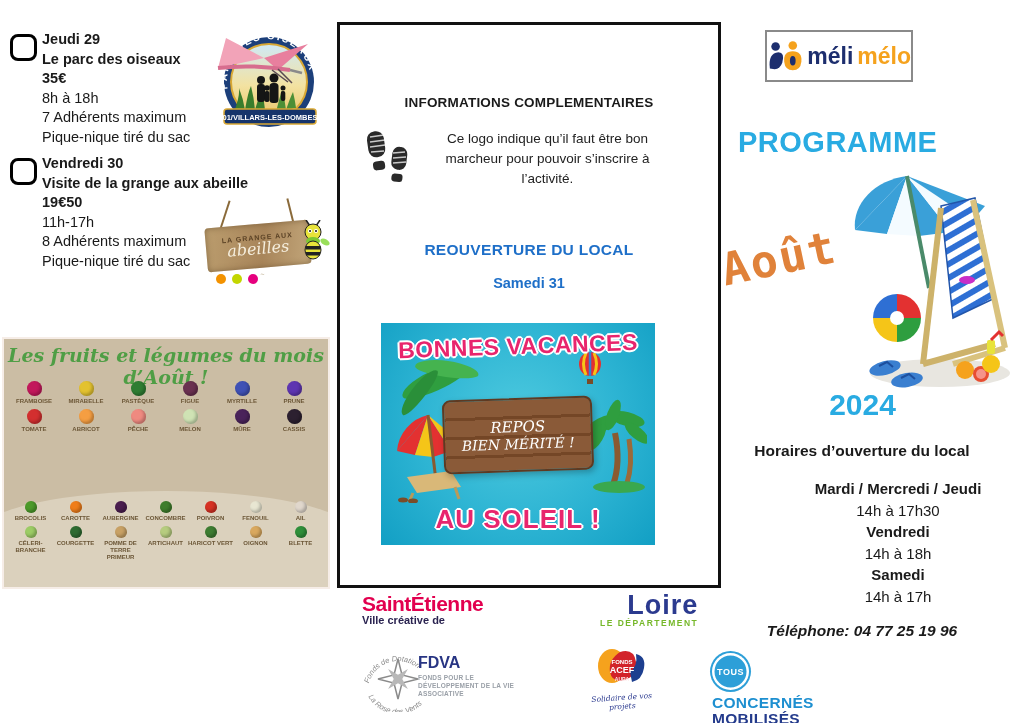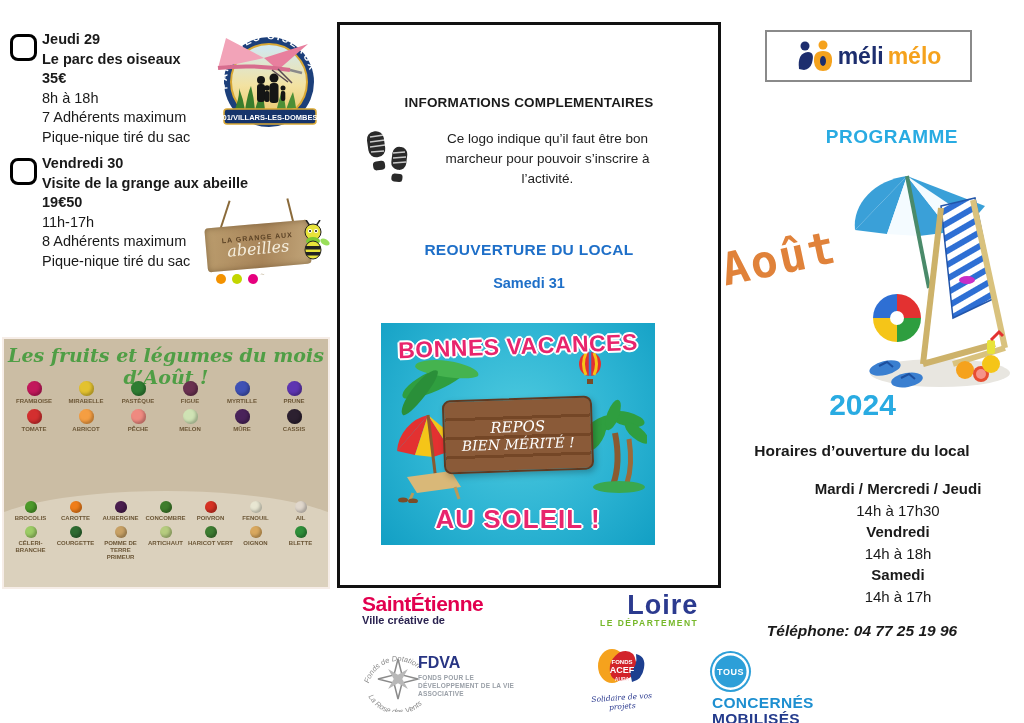--- a/index.html
+++ b/index.html
@@ -100,26 +100,26 @@
   .loire-name { font-size:27px; font-weight:bold; color:#2b3a8f; letter-spacing:1px; }
   .loire-sub { font-size:8.5px; font-weight:bold; color:#76b82a; letter-spacing:1.5px; margin-top:-3px;padding-left:48px; }
   .fdva-logo { left:418px; top:654px; }
   .fdva-name { font-size:16px; font-weight:bold; color:#283583; }
   .fdva-sub { font-size:6.5px; line-height:8px; color:#9aa0a8; font-weight:bold; margin-top:2px; letter-spacing:.2px; }
   .acef-logo { left:582px; top:648px; width:80px; }
   .acef-tag { font-family:"DejaVu Serif",serif; font-style:italic; font-size:7.5px; color:#2b3a8f; transform:rotate(-4deg); margin-top:1px; text-align:center; }
 
   
   .brandbox {
-    left:765px; top:30px; width:207px; height:52px; background:#fff;
+    left:765px; top:30px; width:148px; height:52px; background:#fff;
     border:2px solid #8a8a8a; display:flex; align-items:center; justify-content:center; gap:4px;
   }
   .brand-t1 { font-size:23px; font-weight:bold; color:#1d2e6e; }
   .brand-t2 { font-size:23px; font-weight:bold; color:#f5a21d; }
-  .prog-title { left:738px; top:126px; width:220px; text-align:right; font-size:19px; font-weight:bold; color:#29abe2; letter-spacing:.5px; }
+  .prog-title { left:738px; top:126px; width:220px; text-align:left; font-size:29px; font-weight:bold; color:#29abe2; letter-spacing:.5px; }
   .month {
     left:714px; top:232px; width:130px; text-align:center;
     font-family:"DejaVu Sans Mono",monospace; font-weight:bold; font-size:45px;
     color:#e0823a; transform:rotate(-12deg); letter-spacing:2px;
   }
   .year { left:745px; top:388px; width:235px; text-align:center; font-size:30px; font-weight:bold; color:#29abe2; }
   .hours-heading { left:712px; top:442px; width:300px; text-align:center; font-size:15.5px; font-weight:bold; }
   .hours { left:748px; top:478px; width:300px; text-align:center; font-size:15px; line-height:21.5px; }
   .hours .day { font-weight:bold; }
   .phone { left:712px; top:622px; width:300px; text-align:center; font-size:15.5px; font-weight:bold; font-style:italic; }

